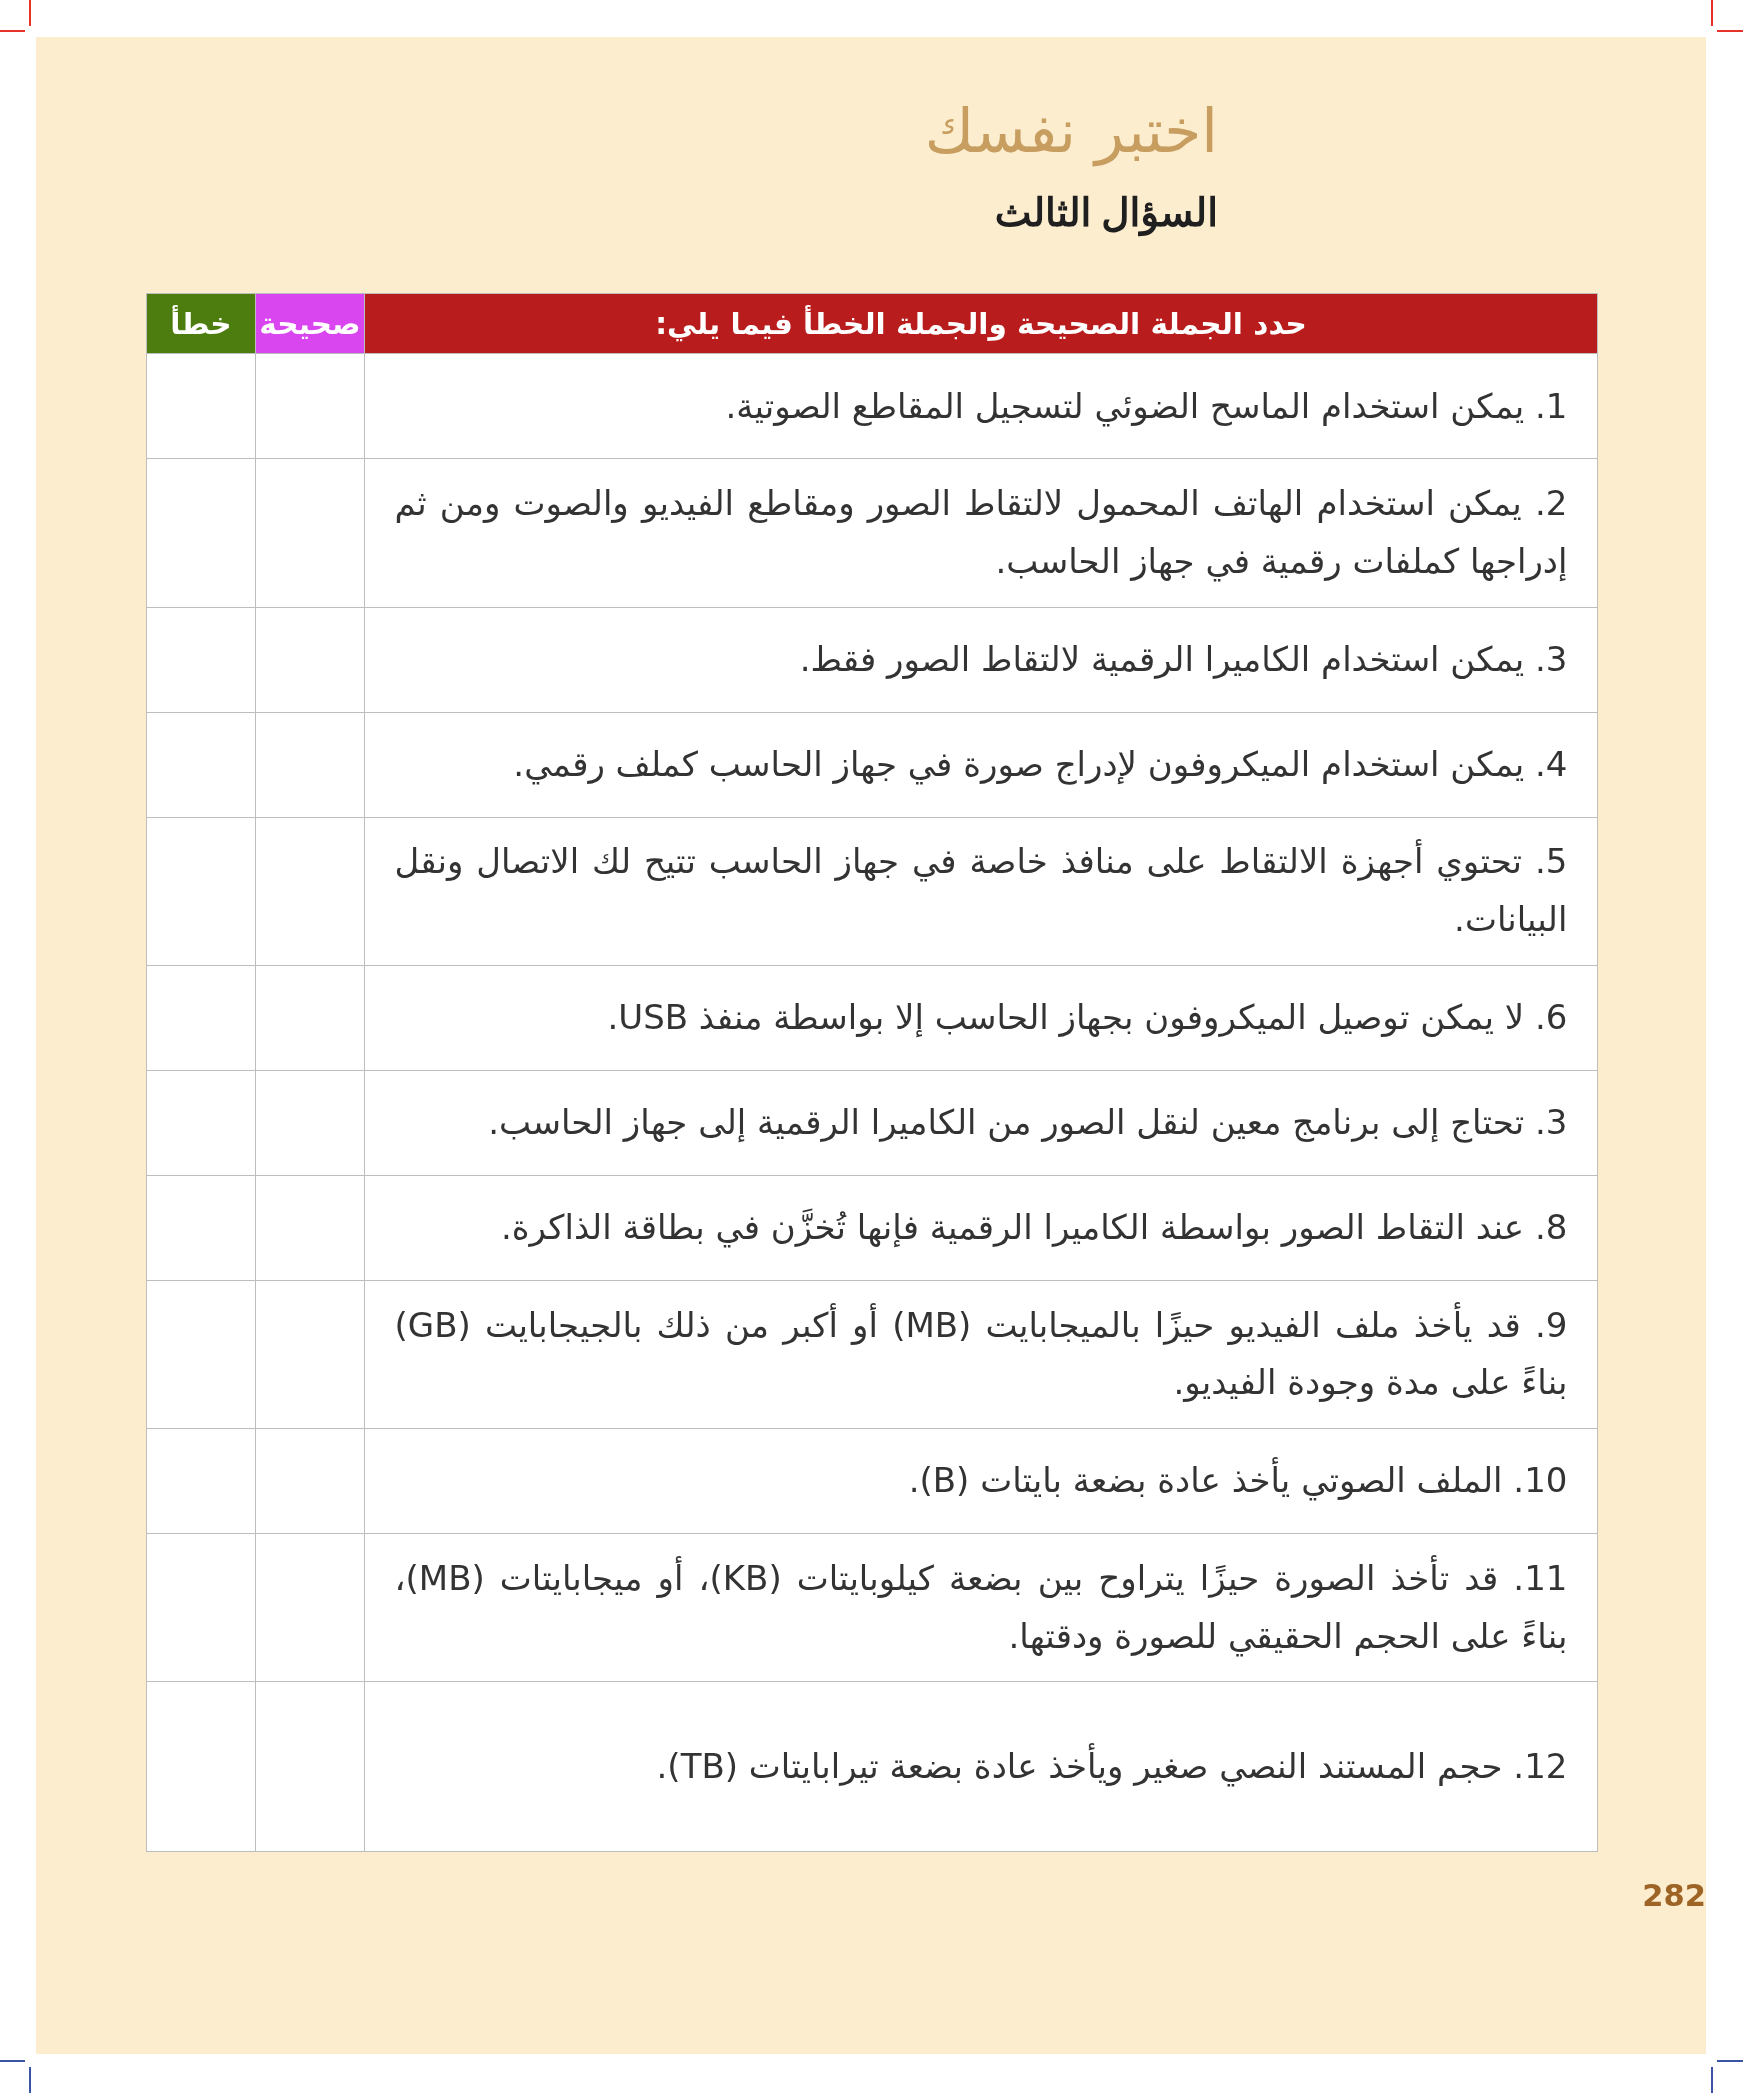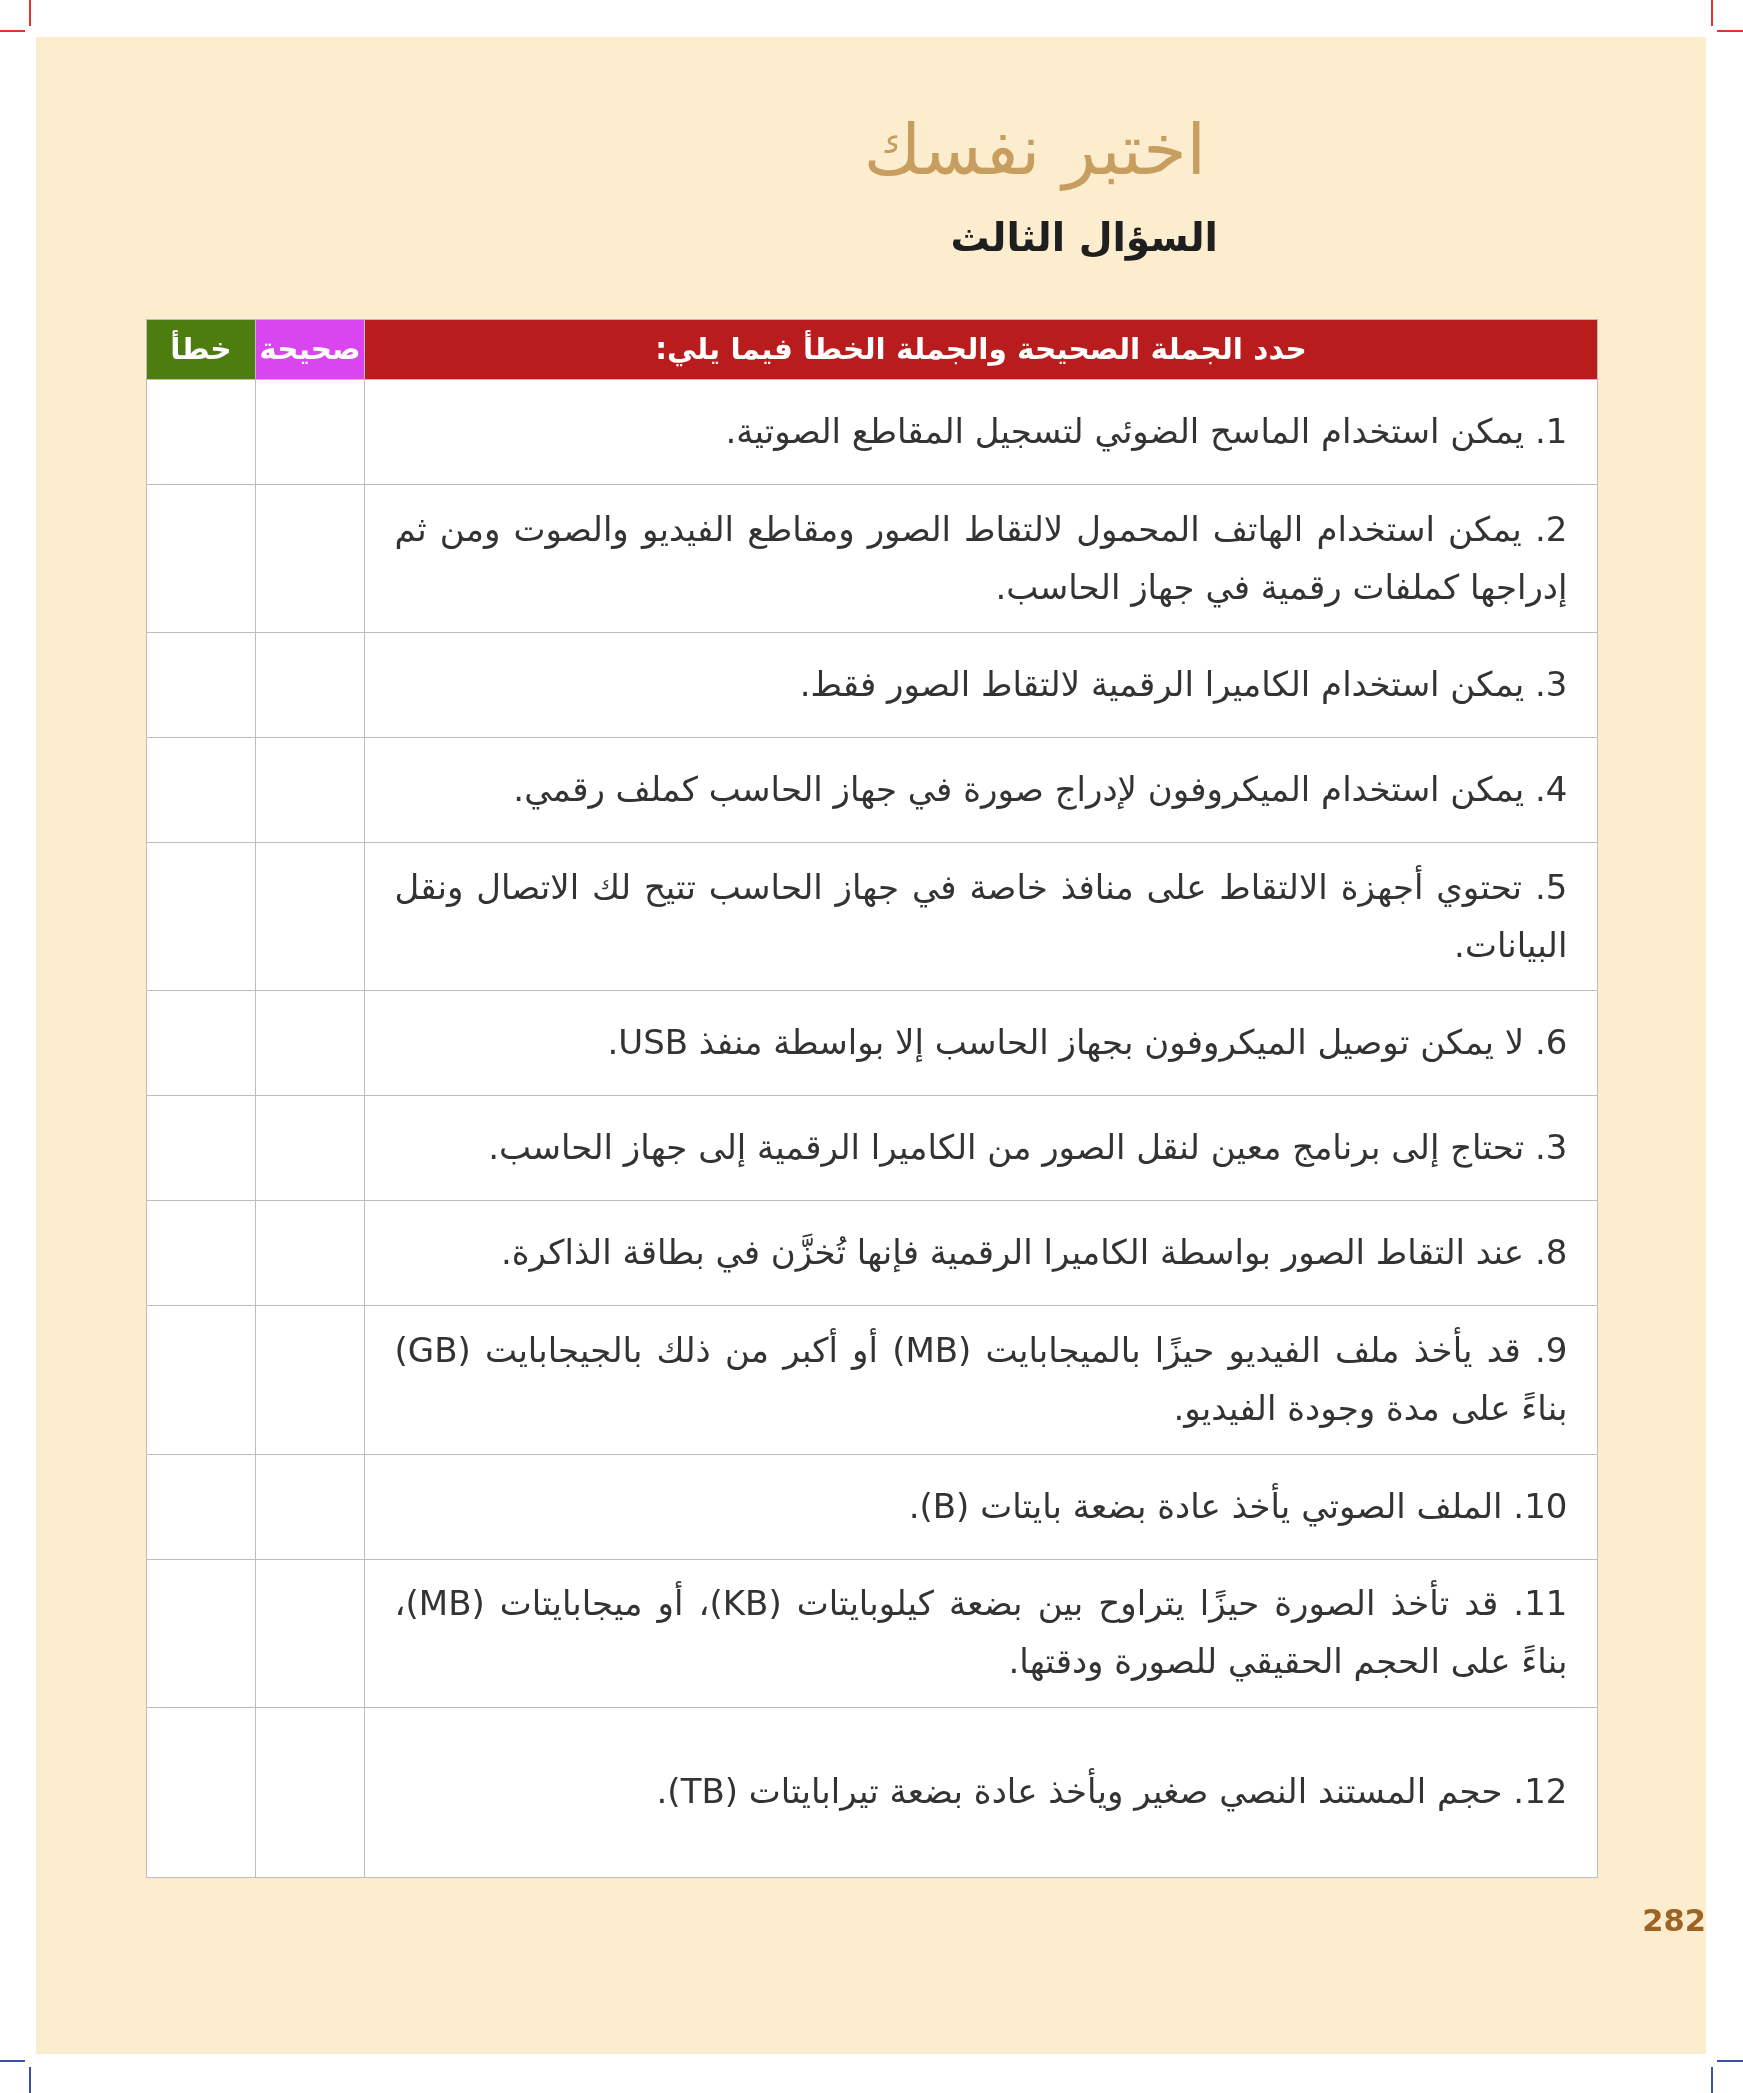--- a/index.html
+++ b/index.html
@@ -42,32 +42,33 @@
     bottom: 39px;
     background: #fcedcf;
     direction: rtl;
   }
 
   .headings {
     padding: 54px 488px 0 0;
     text-align: right;
   }
   .page-title {
-    margin: 12px;
-    font-size: 70px;
+    margin: 0;
+    font-size: 60px;
     line-height: 1.35;
     font-weight: normal;
     color: #c79d60;
   }
   .page-subtitle {
     margin: 17.7px 0 0 0;
     font-size: 39px;
     line-height: 1.2;
     font-weight: bold;
     color: #1f1f1f;
+    font-family: Liberation Serif, serif;
   }
 
   
   .quiz-table {
     margin: 57px 108px 0 110px;
     display: grid;
     grid-template-columns: 1fr 108px 108px;
     gap: 1px;
     background: #bdbdbd;
     border: 1px solid #bdbdbd;

